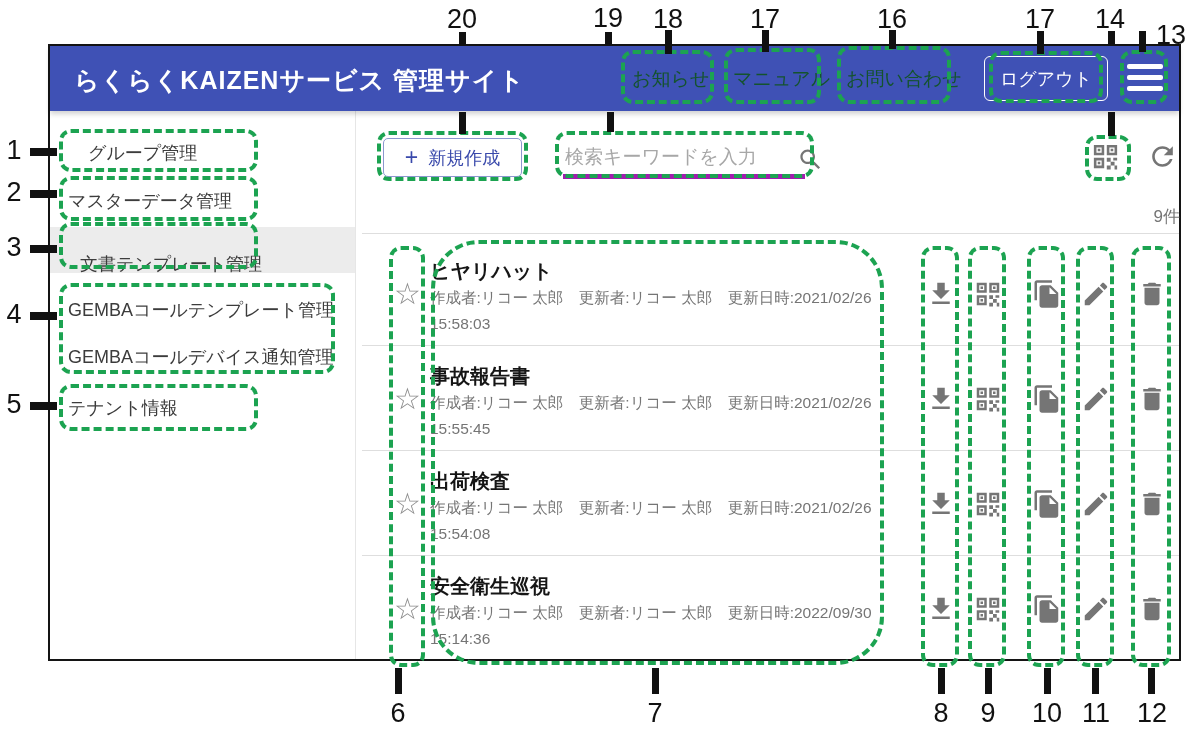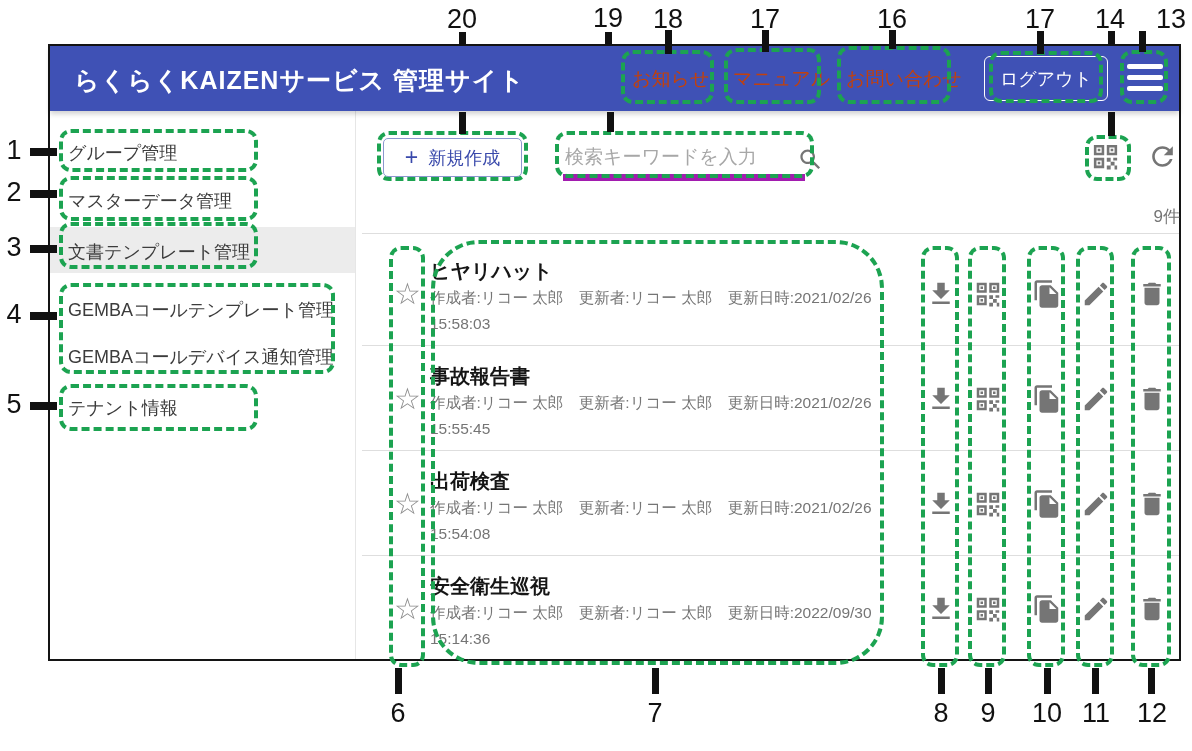--- a/index.html
+++ b/index.html
@@ -7,34 +7,34 @@
     width:1192px;height:751px;position:relative;background:#ffffff;
     font-family:"Liberation Sans","DejaVu Sans",sans-serif;
     overflow:hidden;
   }
   .abs{position:absolute;}
   
   .frame{left:48px;top:44px;width:1133px;height:617px;border:2px solid #141414;box-sizing:border-box;background:#fff;}
   
   .header{left:50px;top:46px;width:1129px;height:65px;background:#3F51B5;box-shadow:0 3px 5px rgba(0,0,0,.18);z-index:1;}
   .app-title{left:74px;top:64px;color:#ffffff;font-size:25px;font-weight:700;letter-spacing:1px;z-index:2;}
-  .nav-label{color:#c2410c;font-size:19px;z-index:2;white-space:nowrap;}
+  .nav-label{color:#14532d;font-size:19px;z-index:2;white-space:nowrap;}
   .logout-btn{left:984px;top:56px;width:124px;height:45px;border:1.5px solid #ffffff;border-radius:6px;box-sizing:border-box;
     color:#fff;font-size:18px;display:flex;align-items:center;justify-content:center;z-index:2;background:transparent;}
   .burger{z-index:2;}
   .burger span{display:block;width:36px;height:5px;background:#ffffff;border-radius:2px;margin-bottom:6px;}
   
   .side-sel{left:50px;top:227px;width:305px;height:46px;background:#ECECEC;}
   .side-div{left:355px;top:111px;width:1px;height:548px;background:#E6E6E6;}
   .side-item{left:68px;color:#3C3C3C;font-size:18px;z-index:2;white-space:nowrap;}
   
   .new-btn{left:383px;top:138px;width:139px;height:39px;border:1px solid #8C97CF;border-radius:5px;box-sizing:border-box;
     background:#fff;display:flex;align-items:center;justify-content:center;gap:10px;color:#3949AB;font-size:18px;z-index:2;}
   .new-btn .plus{font-size:23px;font-weight:400;line-height:1;color:#3949AB;}
-  .search-input{left:563px;top:140px;width:238px;height:32px;border:none;border-bottom:7px solid #a21caf;outline:none;
+  .search-input{left:563px;top:140px;width:238px;height:32px;border:none;border-bottom:5px solid #a21caf;outline:none;
     font-size:19px;color:#404040;background:transparent;z-index:2;font-family:inherit;}
   .search-input::placeholder{color:#A7A7A7;}
   .count{left:1100px;top:205px;width:80px;text-align:right;font-size:17px;color:#757575;}
   .hr{background:#DEDEDE;height:1px;z-index:0;}
   
   .row-title{left:430px;font-size:20px;font-weight:700;color:#151515;z-index:2;white-space:nowrap;}
   .row-meta{left:430px;font-size:15.5px;color:#757575;z-index:2;white-space:nowrap;}
   .star{font-size:30px;color:#8E8E8E;line-height:1;z-index:2;}
   .gicon{width:30px;height:30px;z-index:2;}
   .gicon svg{width:100%;height:100%;fill:#757575;}
@@ -64,23 +64,23 @@
 
 <div class="abs burger" style="left:1127px;top:64px;">
   <span></span>
   <span></span>
   <span></span>
 </div>
 
 <div class="abs side-sel"></div>
 <div class="abs side-div"></div>
 
-<div class="abs side-item" style="top:141px;">グループ管理</div>
+<div class="abs side-item" style="top:141px;margin-left:20px;">グループ管理</div>
 <div class="abs side-item" style="top:189px;text-align:right;">マスターデータ管理</div>
-<div class="abs side-item" style="top:240px;">文書テンプレート管理</div>
+<div class="abs side-item" style="top:252px;margin-left:12px;">文書テンプレート管理</div>
 <div class="abs side-item" style="top:298px;">GEMBAコールテンプレート管理</div>
 <div class="abs side-item" style="top:345px;">GEMBAコールデバイス通知管理</div>
 <div class="abs side-item" style="top:396px;">テナント情報</div>
 
 <div class="abs new-btn">
   <span class="plus">+</span>
   <span>新規作成</span>
 </div>
 
 <input class="abs search-input" type="text" placeholder="検索キーワードを入力" style="">
@@ -247,20 +247,20 @@
 <div class="abs num" style="left:2px;top:232px;width:24px;">3</div>
 <div class="abs num" style="left:2px;top:299px;width:24px;">4</div>
 <div class="abs num" style="left:2px;top:389px;width:24px;">5</div>
 <div class="abs num" style="left:378px;top:698px;width:40px;">6</div>
 <div class="abs num" style="left:635px;top:698px;width:40px;">7</div>
 <div class="abs num" style="left:921px;top:698px;width:40px;">8</div>
 <div class="abs num" style="left:968px;top:698px;width:40px;">9</div>
 <div class="abs num" style="left:1027px;top:698px;width:40px;">10</div>
 <div class="abs num" style="left:1076px;top:698px;width:40px;">11</div>
 <div class="abs num" style="left:1132px;top:698px;width:40px;">12</div>
-<div class="abs num" style="left:1122px;top:4px;width:40px;padding-left:29px;">13</div>
+<div class="abs num" style="left:1122px;top:20px;width:40px;padding-left:29px;">13</div>
 <div class="abs num" style="left:1090px;top:4px;width:40px;">14</div>
 <div class="abs num" style="left:1018px;top:4px;width:44px;">17</div>
 <div class="abs num" style="left:870px;top:4px;width:44px;">16</div>
 <div class="abs num" style="left:743px;top:4px;width:44px;">17</div>
 <div class="abs num" style="left:646px;top:4px;width:44px;">18</div>
 <div class="abs num" style="left:586px;top:3px;width:44px;">19</div>
 <div class="abs num" style="left:440px;top:4px;width:44px;">20</div>
 
 </body></html>

